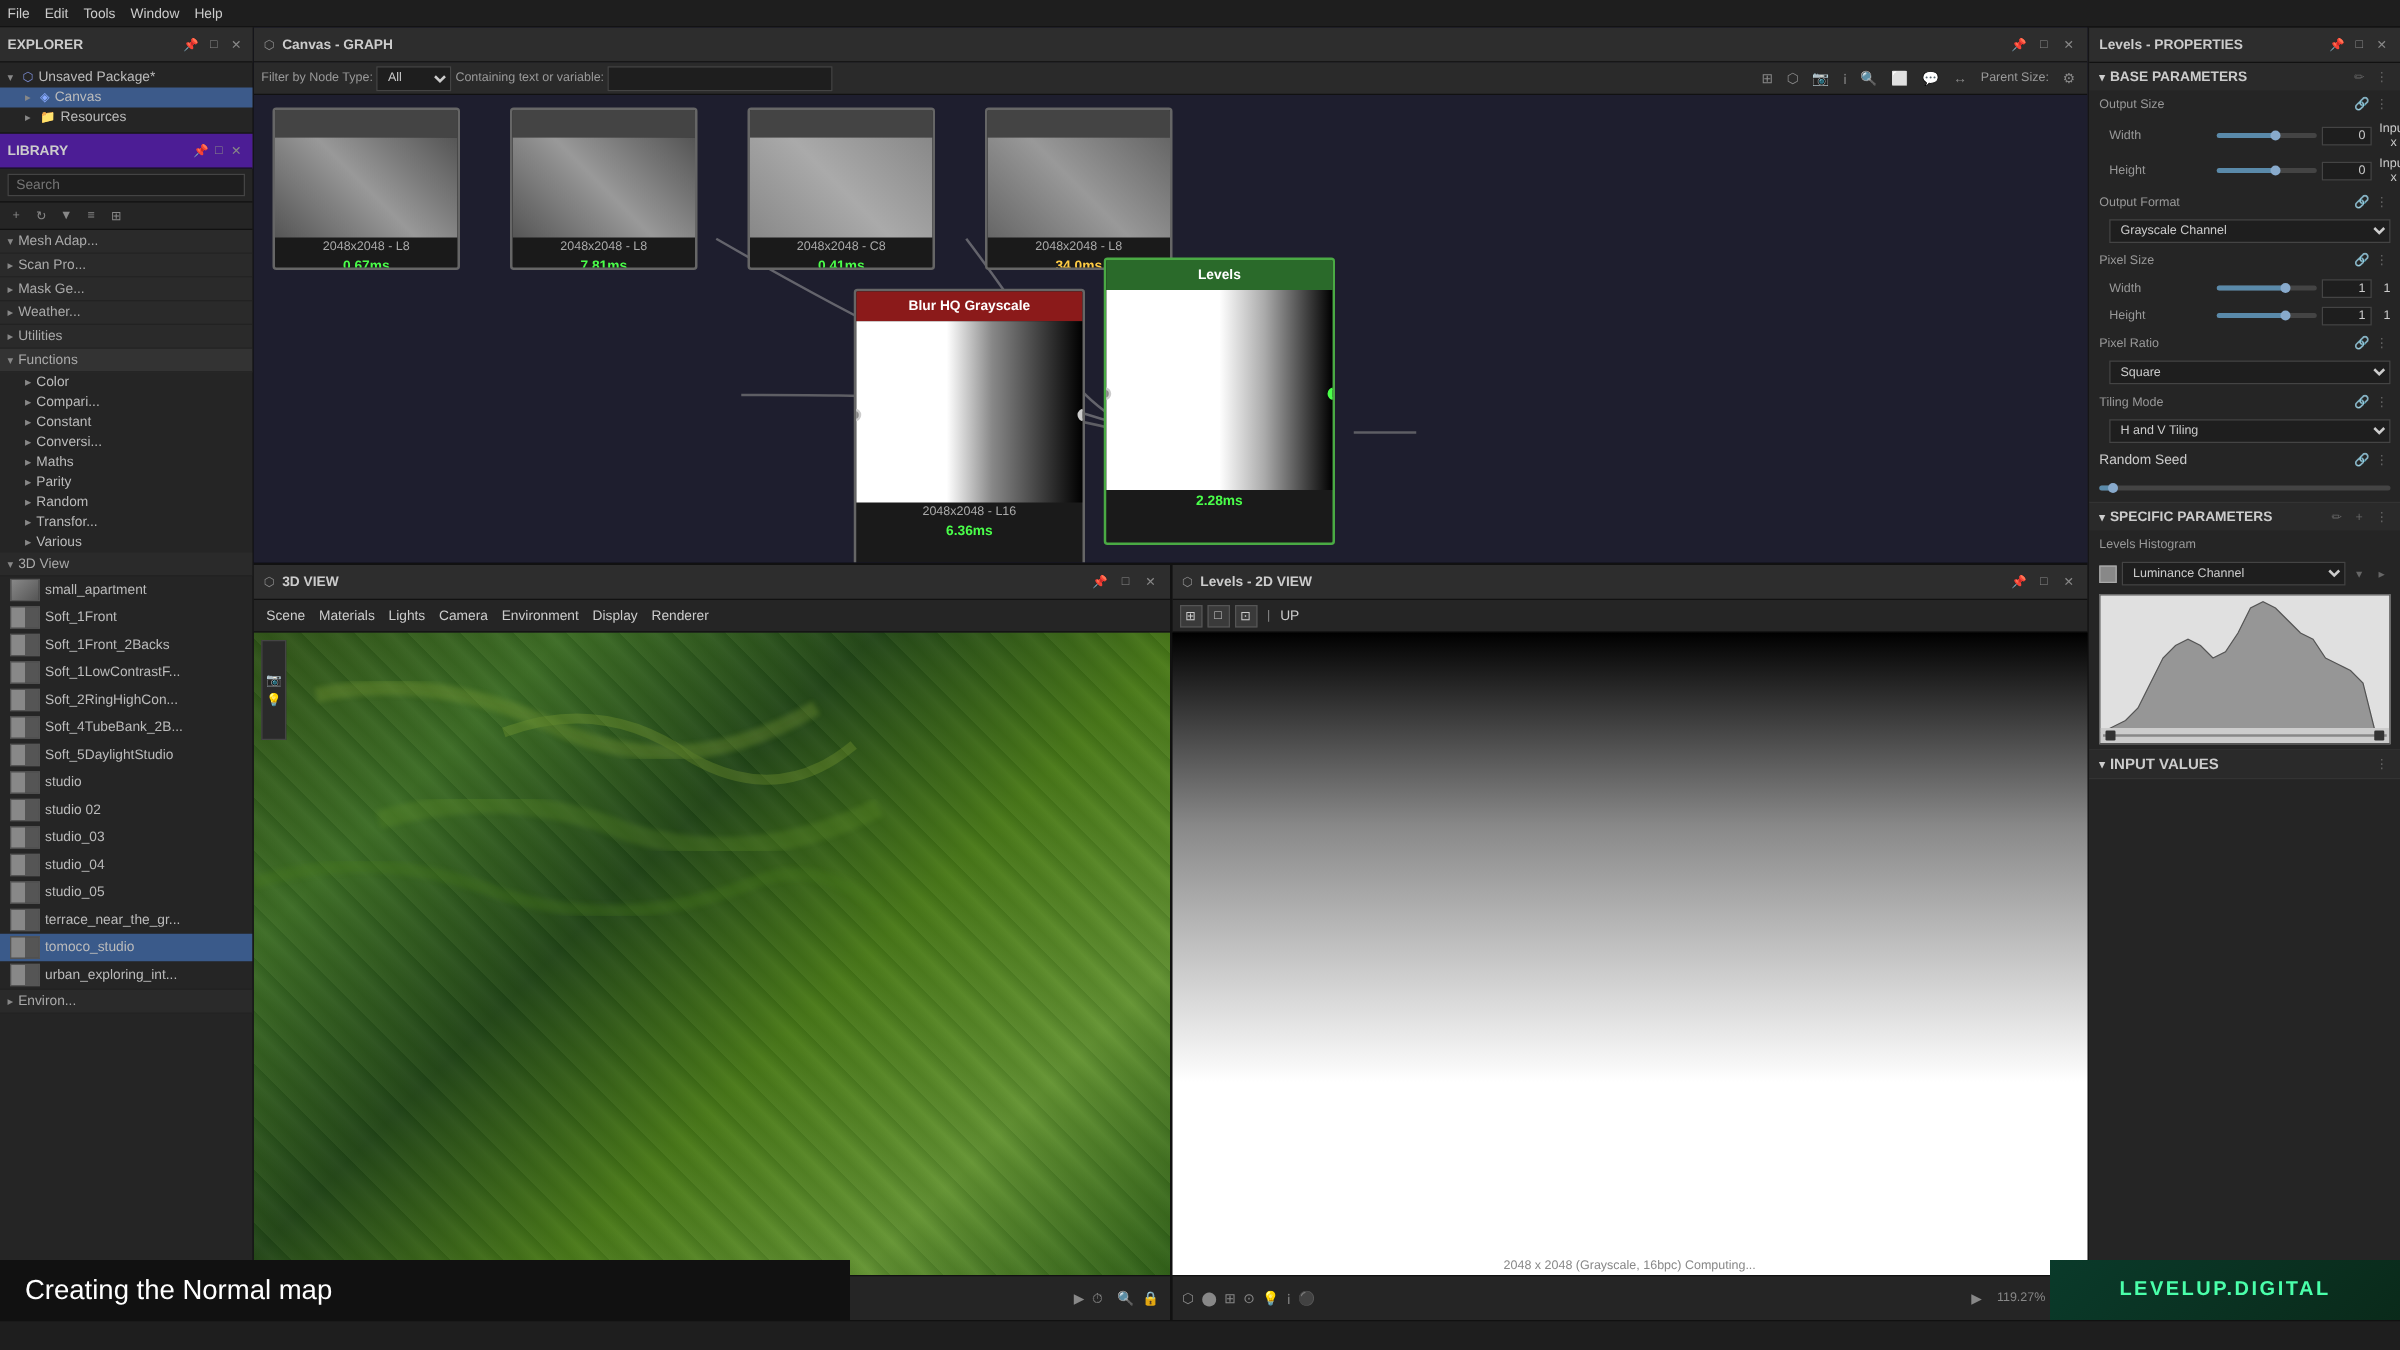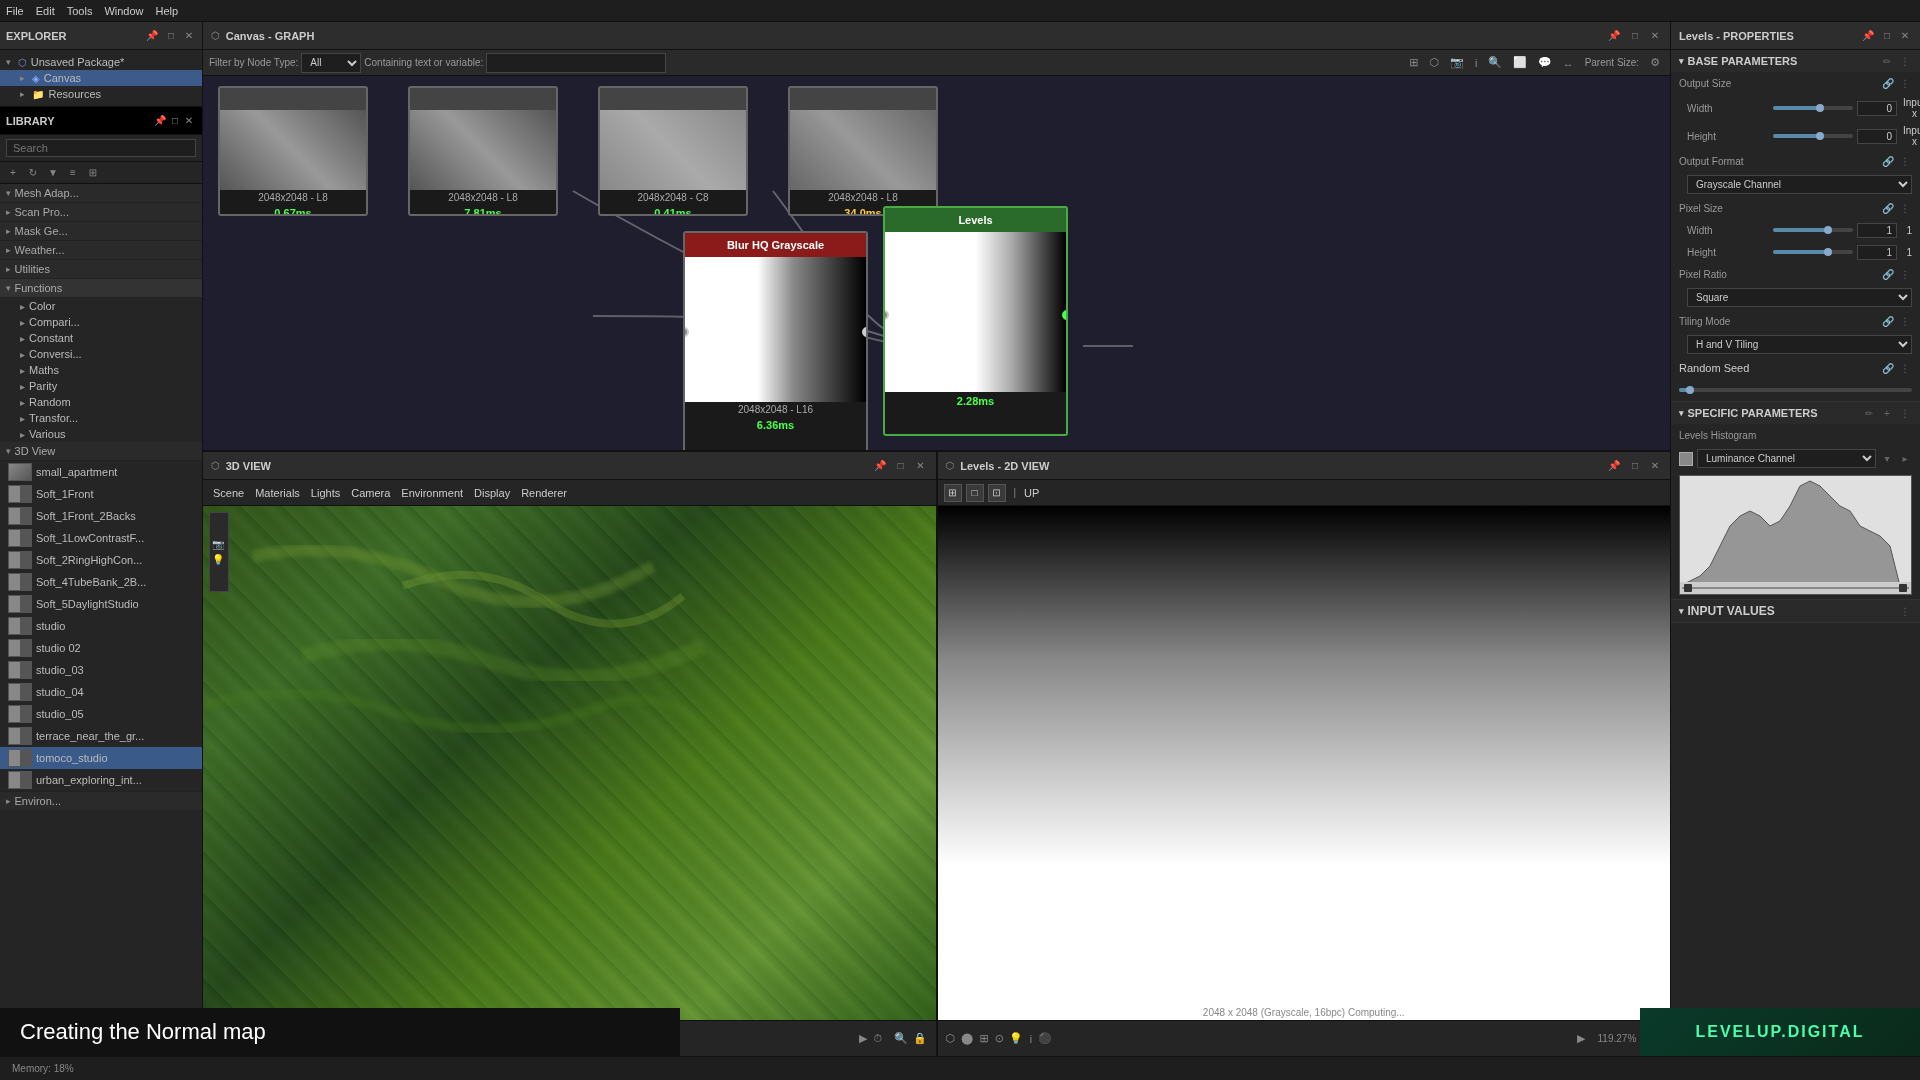--- a/index.html
+++ b/index.html
@@ -19,21 +19,21 @@
     #explorer-header { height: 28px; background: #2d2d2d; display: flex; align-items: center; padding: 0 6px; border-bottom: 1px solid #111; gap: 4px; }
     #explorer-header span { font-size: 11px; font-weight: bold; color: #ccc; flex: 1; }
     .header-icon { width: 14px; height: 14px; cursor: pointer; display: flex; align-items: center; justify-content: center; font-size: 10px; color: #888; }
 
     #explorer-tree { padding: 4px 0; border-bottom: 1px solid #111; }
     .tree-item { display: flex; align-items: center; padding: 2px 6px; cursor: pointer; font-size: 11px; color: #bbb; }
     .tree-item.selected { background: #3c5a8a; }
     .tree-arrow { width: 12px; font-size: 9px; color: #888; }
 
     
-    #library-header { height: 28px; background: #000000; display: flex; align-items: center; padding: 0 6px; border-bottom: 1px solid #111; }
+    #library-header { height: 28px; background: #4c1d95; display: flex; align-items: center; padding: 0 6px; border-bottom: 1px solid #111; }
     #library-header span { font-size: 11px; font-weight: bold; color: #ccc; flex: 1; }
 
     #library-search { padding: 4px 6px; border-bottom: 1px solid #111; }
     #library-search input { width: 100%; background: #1e1e1e; border: 1px solid #444; color: #ccc; padding: 2px 6px; font-size: 11px; outline: none; }
 
     #library-toolbar { height: 22px; display: flex; align-items: center; padding: 0 4px; gap: 2px; border-bottom: 1px solid #111; }
     .lib-tool-btn { width: 18px; height: 18px; background: transparent; border: none; color: #888; cursor: pointer; font-size: 10px; display: flex; align-items: center; justify-content: center; }
 
     #library-content { flex: 1; overflow-y: auto; }
     .lib-section-header { display: flex; align-items: center; padding: 3px 6px; cursor: pointer; font-size: 11px; color: #aaa; background: #2a2a2a; border-bottom: 1px solid #222; }
@@ -779,14 +779,13 @@
 
 <div id="caption" style="position:absolute;bottom:24px;left:0;width:680px;height:48px;background:#111;display:flex;align-items:center;padding:0 20px;">
   <span style="font-size:22px;color:#fff;font-weight:400;">Creating the Normal map</span>
 </div>
 
 <div style="position:absolute;bottom:24px;right:0;width:280px;height:48px;background:linear-gradient(135deg,#0a3a2a,#0a2a1a);display:flex;align-items:center;justify-content:center;">
   <span style="color:#4affaa;font-size:16px;font-weight:bold;letter-spacing:2px;">LEVELUP.DIGITAL</span>
 </div>
 
 <div id="status-bar">
-  <span class="status-text">Memory: 18%</span>
 </div>
 
 </body></html>

